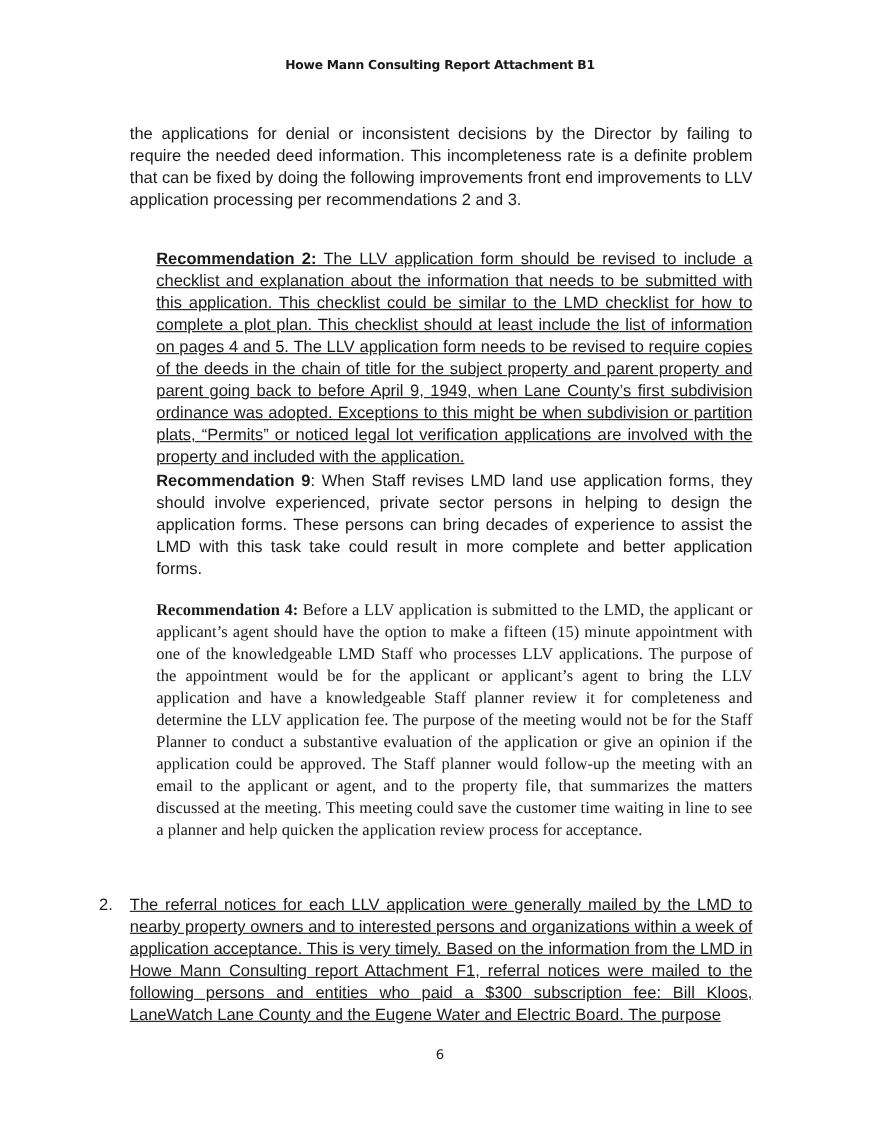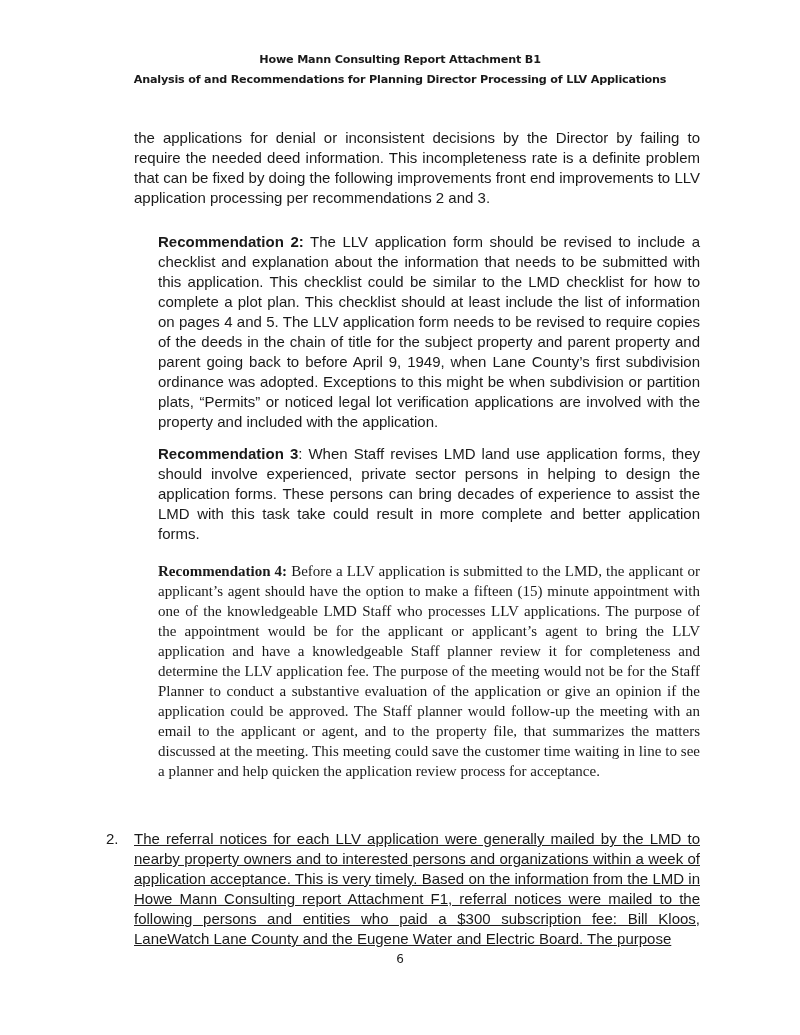--- a/index.html
+++ b/index.html
@@ -1,46 +1,45 @@
 <!DOCTYPE html>
 <html><head>
   <meta charset="utf-8">
   <style>
     html, body { margin: 0; padding: 0; background: #ffffff; }
     body { width: 800px; height: 1035px; position: relative; overflow: hidden; }
     .page { position: absolute; left: 0; top: 0; width: 800px; height: 1035px; background: #fff; color: #111; }
     .header { position: absolute; top: 50px; left: 0; width: 800px; text-align: center;
       font-family: "DejaVu Sans", sans-serif; font-weight: bold; font-size: 11.2px; line-height: 20px; color: #1a1a1a; letter-spacing: -0.2px; }
-    .body-text { font-family: "Liberation Sans", sans-serif; font-size: 15px; line-height: 20px; color: #1a1a1a; text-align: justify; margin: 16px; }
+    .body-text { font-family: "Liberation Sans", sans-serif; font-size: 15px; line-height: 20px; color: #1a1a1a; text-align: justify; margin: 0; }
     .intro { position: absolute; top: 112px; left: 118px; width: 566px; }
     .rec { position: absolute; left: 142px; width: 542px; }
-    .rec2 { top: 216px; }
+    .rec2 { top: 226px; text-decoration: underline; }
     .rec3 { top: 428px; }
     .rec4 { top: 545px; font-family: Liberation Serif, serif; }
     .rec b { font-weight: bold; }
     .item { position: absolute; top: 813px; left: 90px; width: 594px; }
     .item-num { position: absolute; left: 0; top: 0; }
     .item-text { position: absolute; left: 28px; width: 566px; top: 0; text-decoration: underline; }
     .page-number { position: absolute; top: 952px; left: 0; width: 800px; text-align: center;
       font-family: "DejaVu Sans", sans-serif; font-size: 12px; color: #222; }
   </style>
 </head>
 <body>
 
 <div class="page">
   <div class="header">
     <div>Howe Mann Consulting Report Attachment B1</div>
-    <div>Analysis of and Recommendations for Planning Director Processing of LLV Applications</div>
   </div>
 
   <p class="body-text intro">the applications for denial or inconsistent decisions by the Director by failing to require the needed deed information. This incompleteness rate is a definite problem that can be fixed by doing the following improvements front end improvements to LLV application processing per recommendations 2 and 3.</p>
 
   <p class="body-text rec rec2"><b>Recommendation 2:</b><span> The LLV application form should be revised to include a checklist and explanation about the information that needs to be submitted with this application. This checklist could be similar to the LMD checklist for how to complete a plot plan. This checklist should at least include the list of information on pages 4 and 5. The LLV application form needs to be revised to require copies of the deeds in the chain of title for the subject property and parent property and parent going back to before April 9, 1949, when Lane County’s first subdivision ordinance was adopted. Exceptions to this might be when subdivision or partition plats, “Permits” or noticed legal lot verification applications are involved with the property and included with the application.</span></p>
 
-  <p class="body-text rec rec3"><b>Recommendation 3</b><span>: When Staff revises LMD land use application forms, they should involve experienced, private sector persons in helping to design the application forms. These persons can bring decades of experience to assist the LMD with this task take could result in more complete and better application forms.</span></p>
+  <p class="body-text rec rec3"><b>Recommendation 9</b><span>: When Staff revises LMD land use application forms, they should involve experienced, private sector persons in helping to design the application forms. These persons can bring decades of experience to assist the LMD with this task take could result in more complete and better application forms.</span></p>
 
   <p class="body-text rec rec4"><b>Recommendation 4:</b><span> Before a LLV application is submitted to the LMD, the applicant or applicant’s agent should have the option to make a fifteen (15) minute appointment with one of the knowledgeable LMD Staff who processes LLV applications. The purpose of the appointment would be for the applicant or applicant’s agent to bring the LLV application and have a knowledgeable Staff planner review it for completeness and determine the LLV application fee. The purpose of the meeting would not be for the Staff Planner to conduct a substantive evaluation of the application or give an opinion if the application could be approved. The Staff planner would follow-up the meeting with an email to the applicant or agent, and to the property file, that summarizes the matters discussed at the meeting. This meeting could save the customer time waiting in line to see a planner and help quicken the application review process for acceptance.</span></p>
 
   <div class="item">
     <span class="body-text item-num">2.</span>
     <p class="body-text item-text">The referral notices for each LLV application were generally mailed by the LMD to nearby property owners and to interested persons and organizations within a week of application acceptance. This is very timely. Based on the information from the LMD in Howe Mann Consulting report Attachment F1, referral notices were mailed to the following persons and entities who paid a $300 subscription fee: Bill Kloos, LaneWatch Lane County and the Eugene Water and Electric Board. The purpose</p>
   </div>
 
   <div class="page-number">6</div>
 </div>

